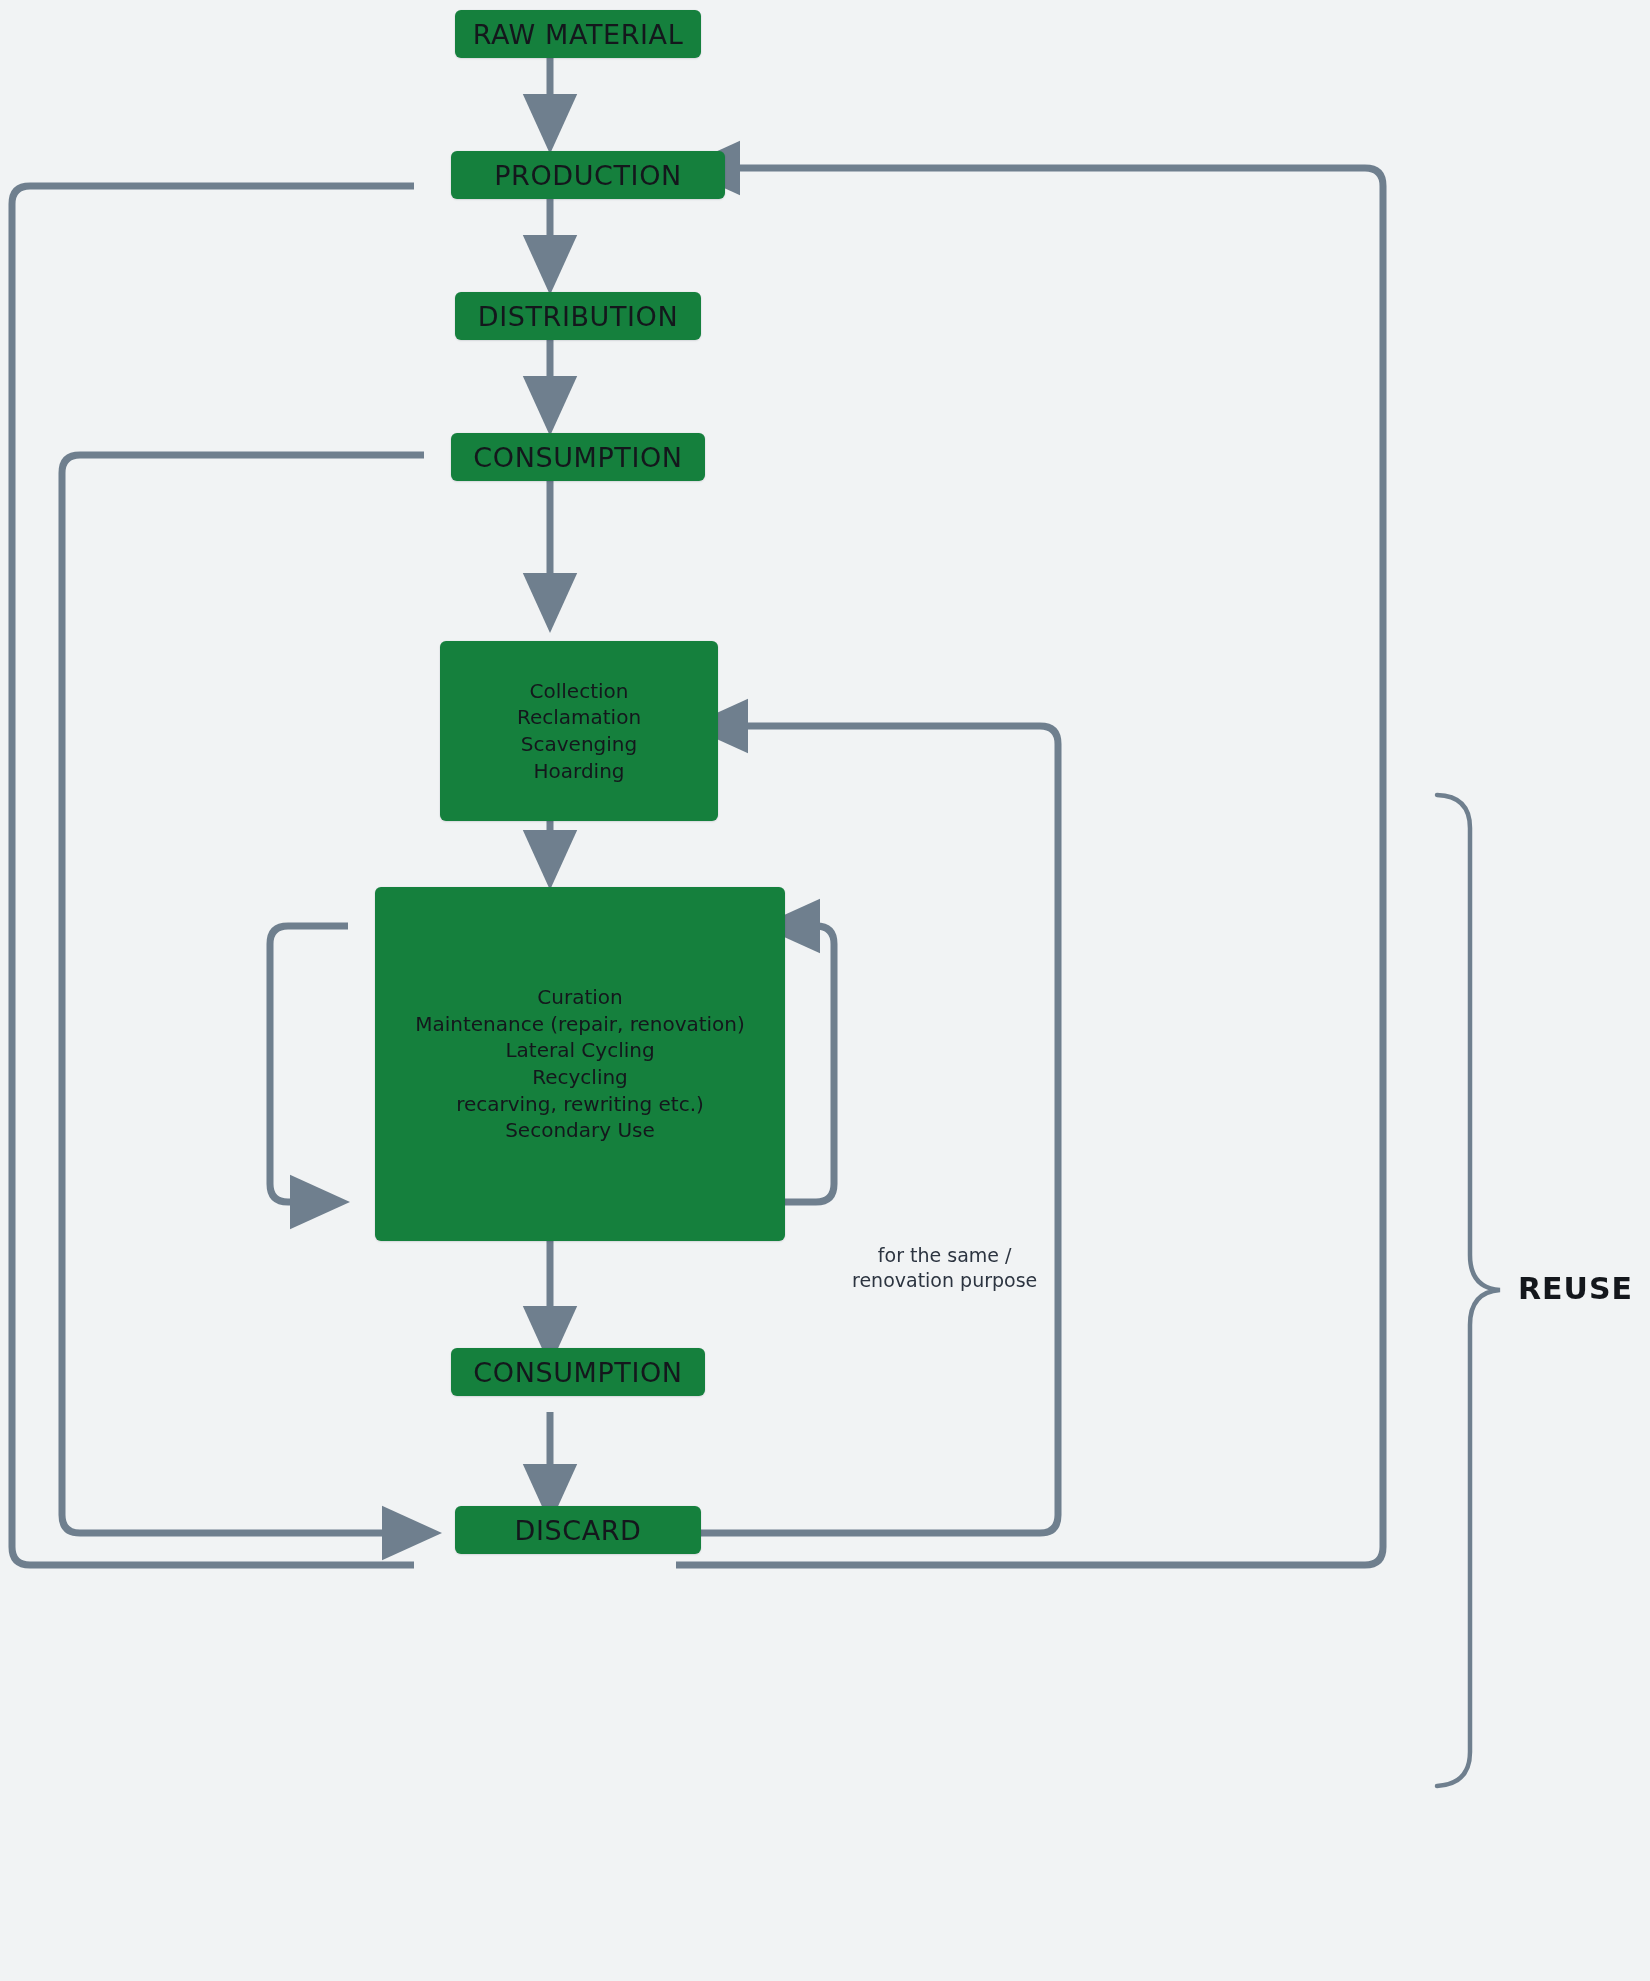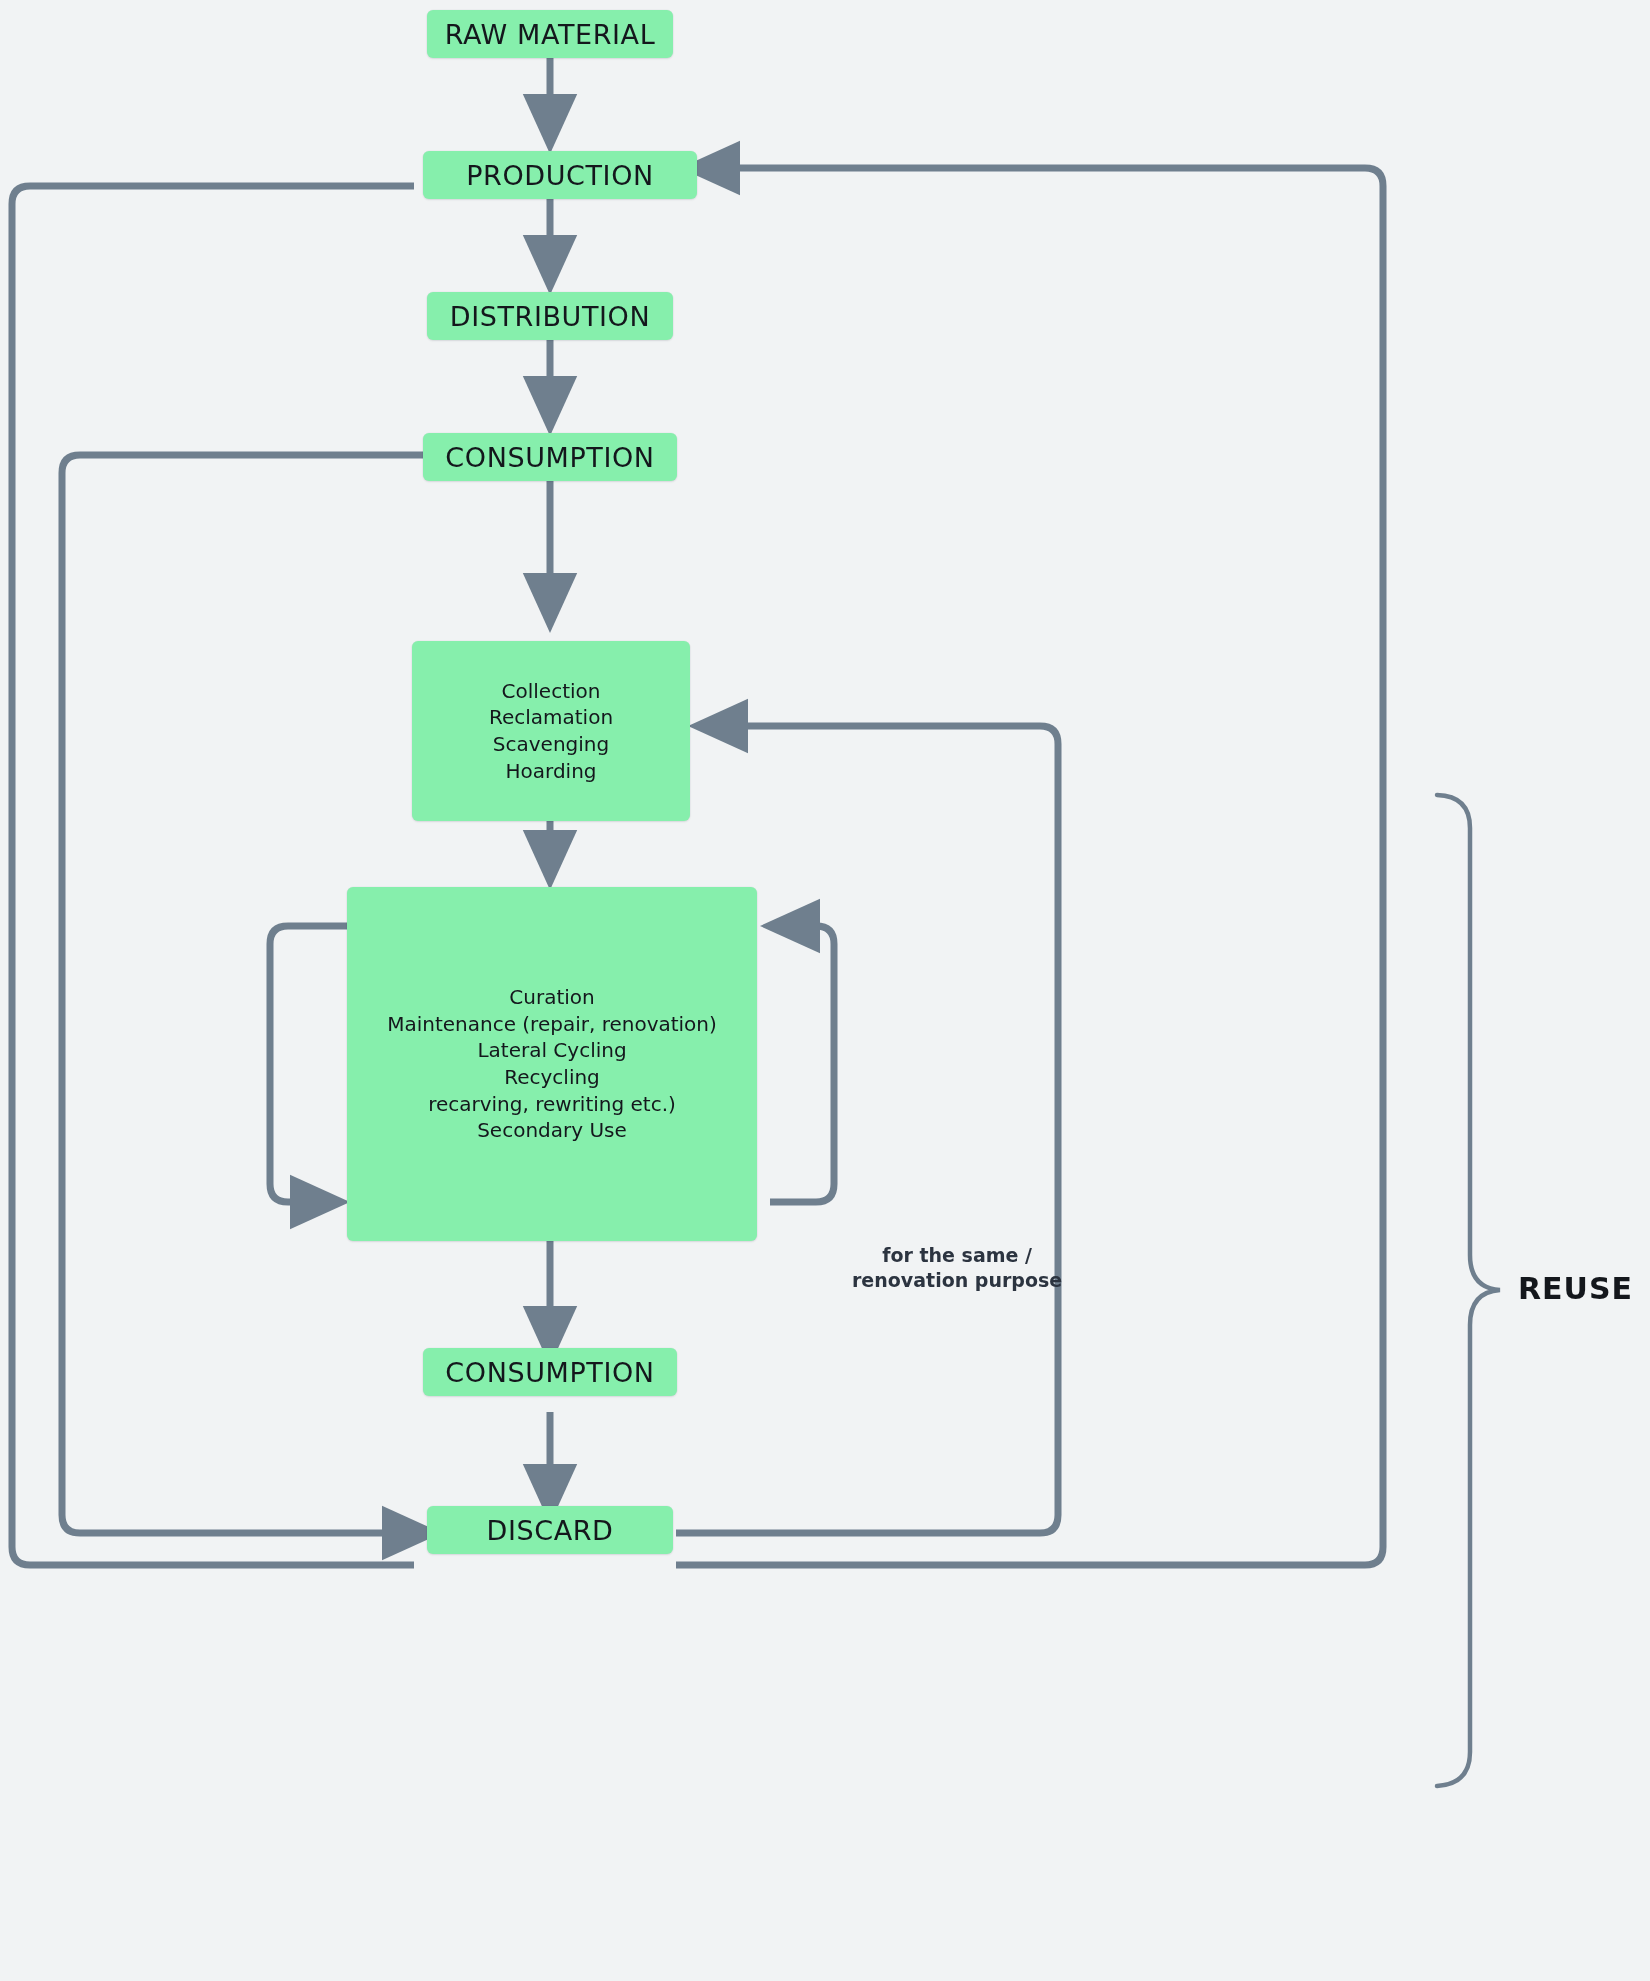--- a/index.html
+++ b/index.html
@@ -7,27 +7,28 @@
     width:1650px;height:1981px;
     background:#f1f3f4;
     font-family:"DejaVu Sans","Liberation Sans",sans-serif;
     position:relative;
     overflow:hidden;
   }
   #diagram{position:absolute;inset:0;width:1650px;height:1981px;}
   svg.edges{position:absolute;left:0;top:0;width:1650px;height:1981px;pointer-events:none;}
   .node{
     position:absolute;
-    background:#86efac;
+    background:#15803d;
     border-radius:6px;
     box-shadow:0 1px 2px rgba(17,24,39,.10), 0 0 0 0.5px rgba(17,24,39,.04);
     display:flex;align-items:center;justify-content:center;
     text-align:center;
     color:#14171c;
     box-sizing:border-box;
+    margin-left:28px;
   }
   .node.stage{
     height:48px;
     font-size:27px;
     letter-spacing:.6px;
     font-weight:400;
   }
   .node.multi{
     flex-direction:column;
     justify-content:center;
@@ -125,21 +126,21 @@
   </div>
 
   <div class="node stage" style="left:423px;top:1348px;width:254px;">
     <span>CONSUMPTION</span>
   </div>
 
   <div class="node stage" style="left:427px;top:1506px;width:246px;">
     <span>DISCARD</span>
   </div>
 
-  <div class="label-small" style="left:852px;top:1243px;font-weight:bold;">
+  <div class="label-small" style="left:852px;top:1243px;">
     <span>for the same /</span><br>
     <span>renovation purpose</span>
   </div>
 
   <div class="label-reuse" style="left:1518px;top:1271px;">
     <span>REUSE</span>
   </div>
 
 </div>
 

